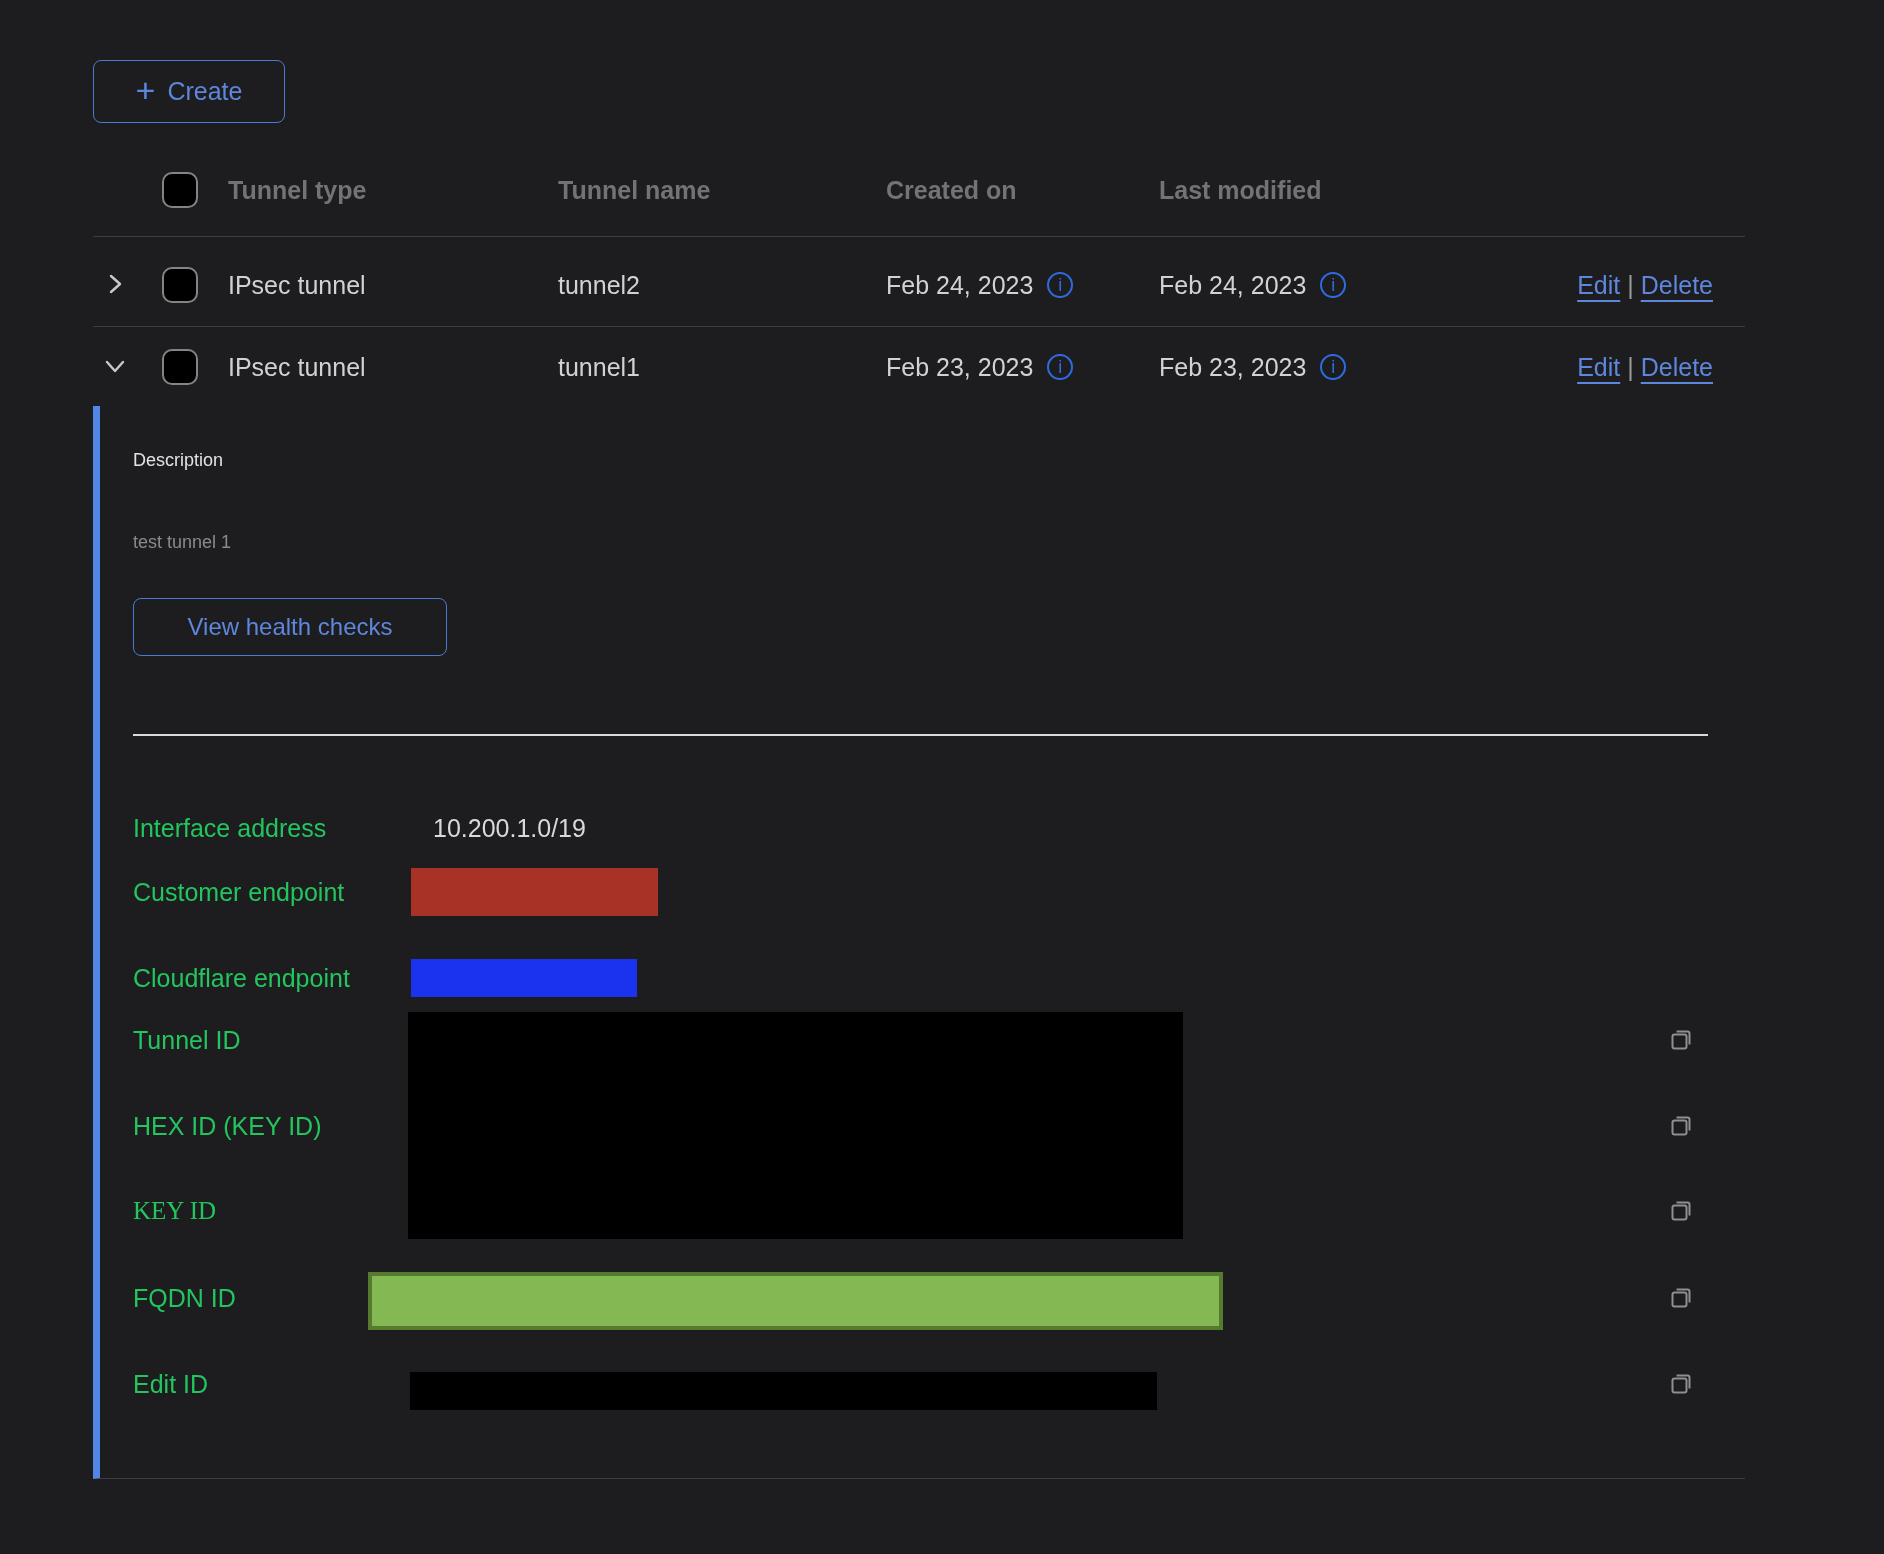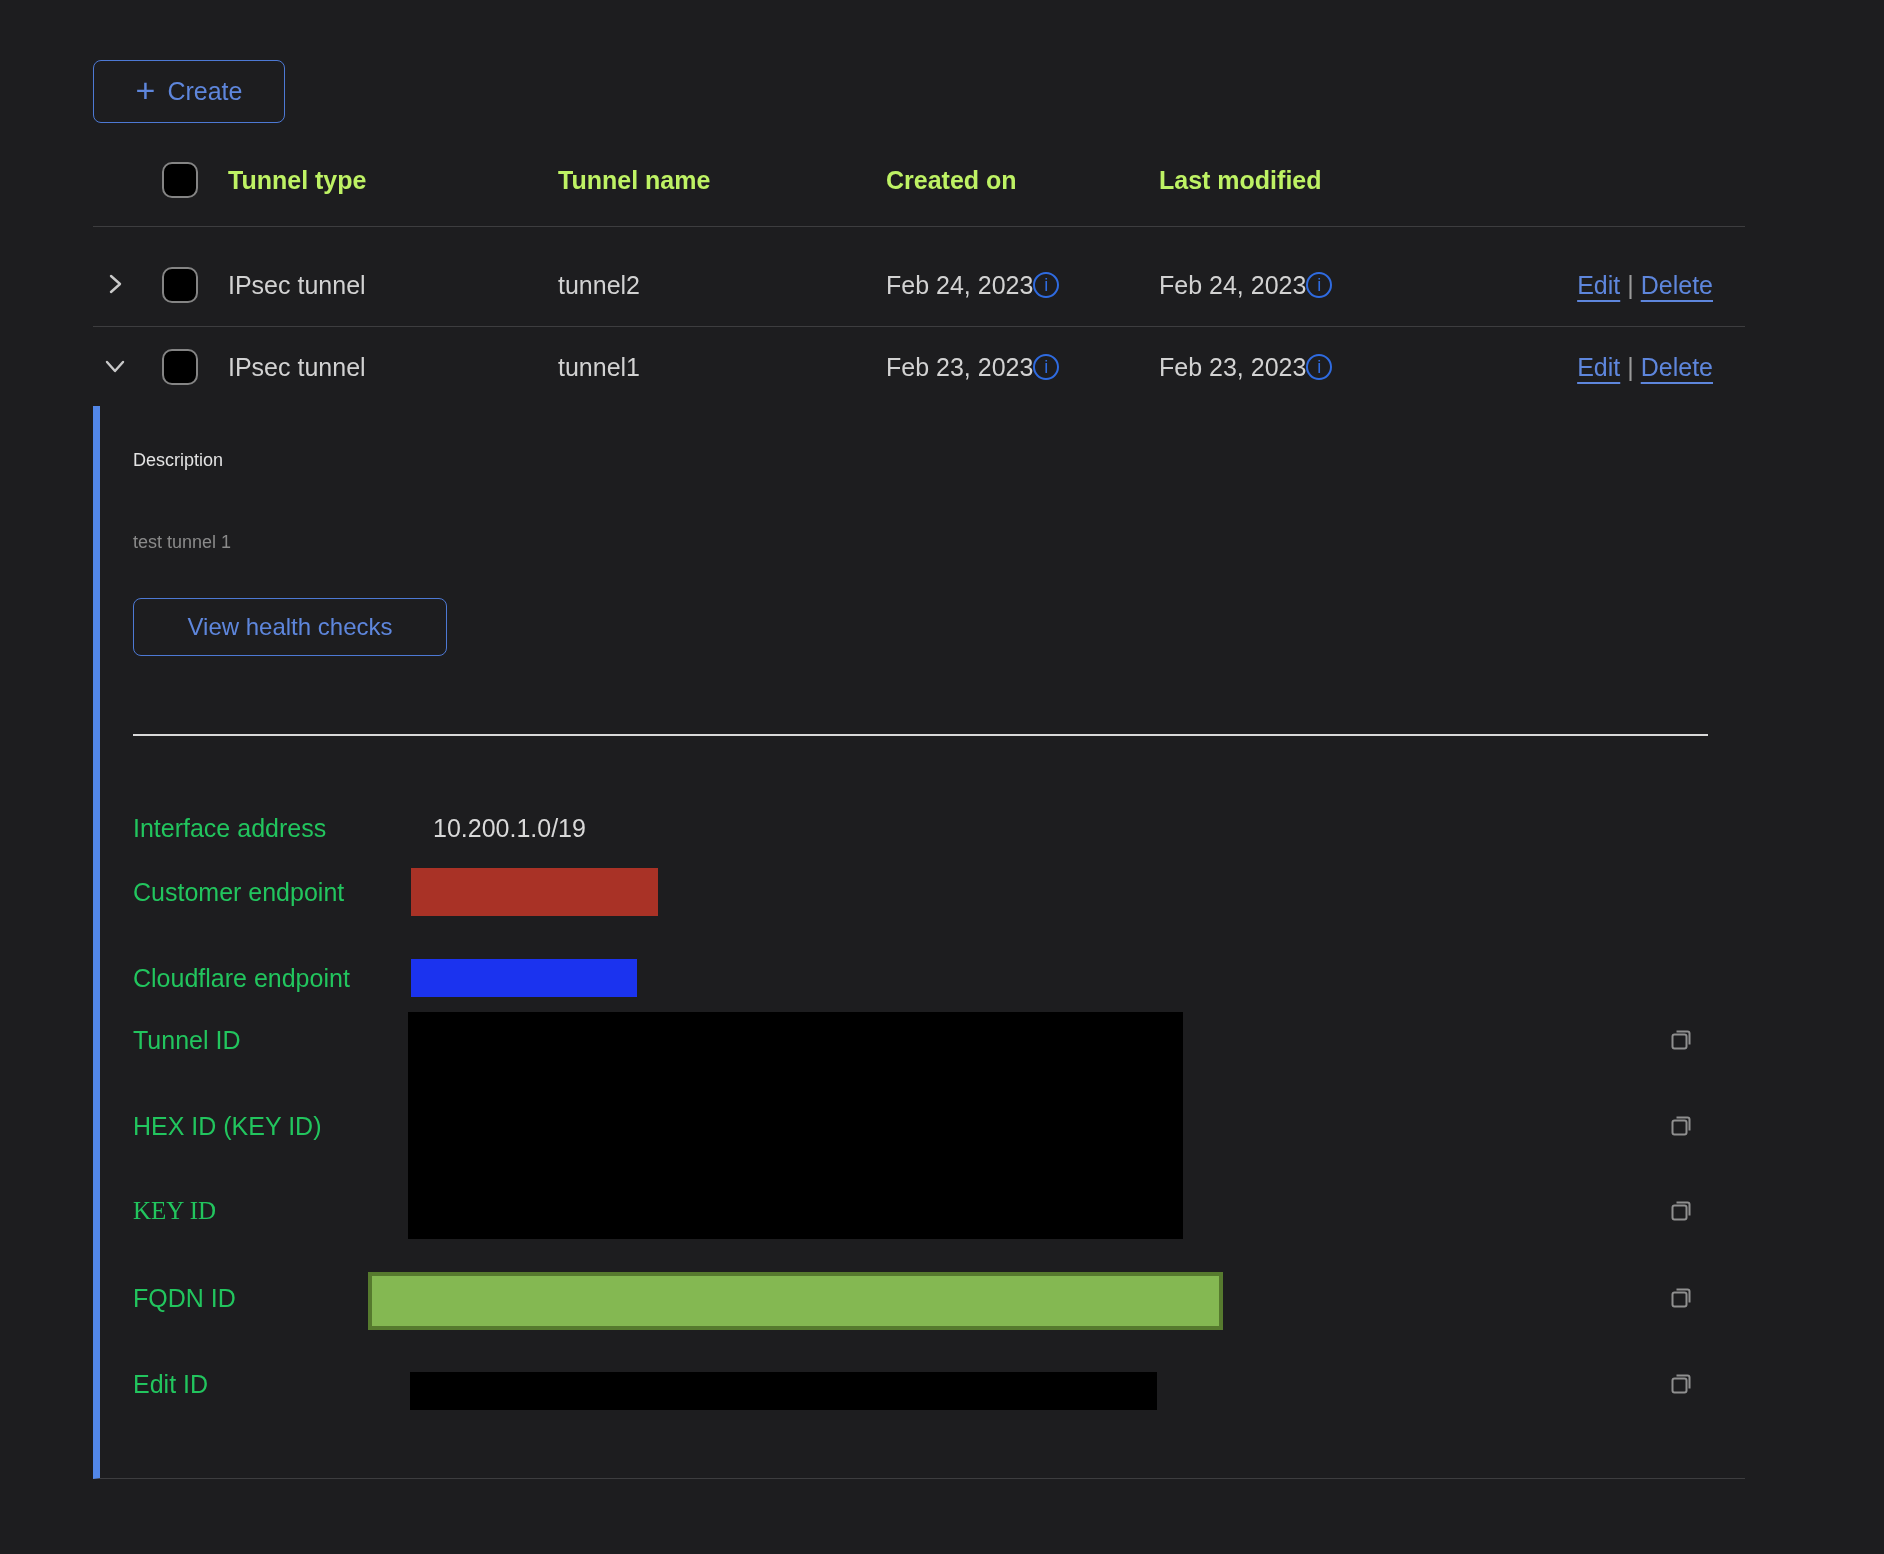--- a/index.html
+++ b/index.html
@@ -16,30 +16,30 @@
     color:#5e86dc;font-size:25px;display:flex;align-items:center;justify-content:center;
     gap:12px;cursor:pointer;font-family:inherit;box-sizing:border-box;
   }
   .plus-glyph{font-size:34px;font-weight:300;line-height:1;margin-top:-4px;}
   
   .tbl-grid{
     position:absolute;left:93px;width:1652px;box-sizing:border-box;
     display:grid;grid-template-columns:67px 68px 330px 328px 273px 382px 1fr;
     align-items:center;font-size:25px;
   }
-  .tbl-header{top:134px;height:93px;border-bottom:1px solid #3d3d3f;font-weight:700;color:#bef264;}
+  .tbl-header{top:144px;height:93px;border-bottom:1px solid #3d3d3f;font-weight:700;color:#737373;}
   .tbl-row-0{top:244px;height:83px;border-bottom:1px solid #3d3d3f;color:#d2d2d2;}
   .tbl-row-1{top:328px;height:78px;color:#d2d2d2;}
   .cell-chevron{padding-left:10px;display:flex;align-items:center;}
   .chevron-btn{background:none;border:none;padding:0;margin:0;cursor:pointer;display:flex;}
   .checkbox{
     width:36px;height:36px;border:2px solid #848484;border-radius:10px;
     background:#000;box-sizing:border-box;cursor:pointer;margin-left:2px;
   }
-  .date-cell{display:flex;align-items:center;}
+  .date-cell{display:flex;align-items:center;gap:14px;}
   .info-icon{
     width:26px;height:26px;border:2px solid #2f6be0;border-radius:50%;
     color:#2f6be0;font-size:18px;line-height:1;display:flex;align-items:center;justify-content:center;
     box-sizing:border-box;font-weight:500;cursor:pointer;
   }
   .actions-cell{justify-self:end;padding-right:32px;display:flex;gap:7px;align-items:center;}
   .link{color:#5e86dc;text-decoration:underline;text-underline-offset:6px;cursor:pointer;}
   .action-sep{color:#9a9a9a;}
   
   .expansion{

